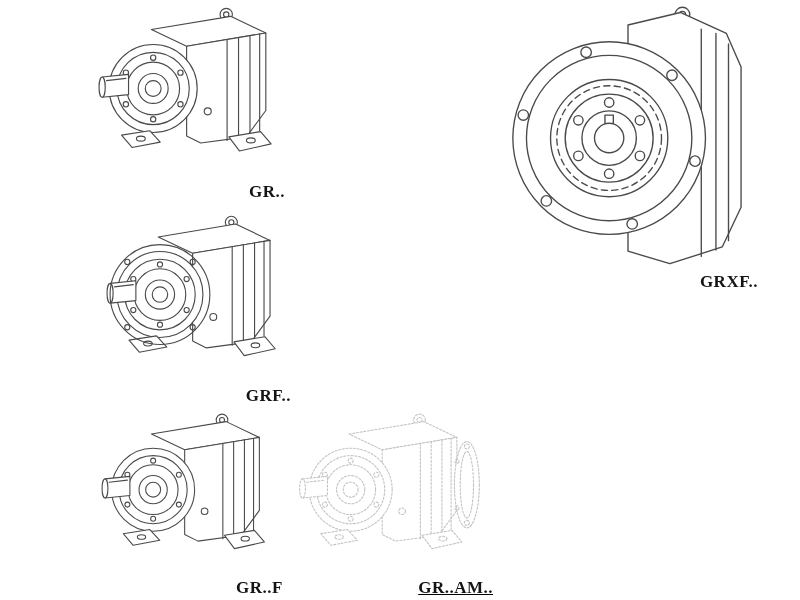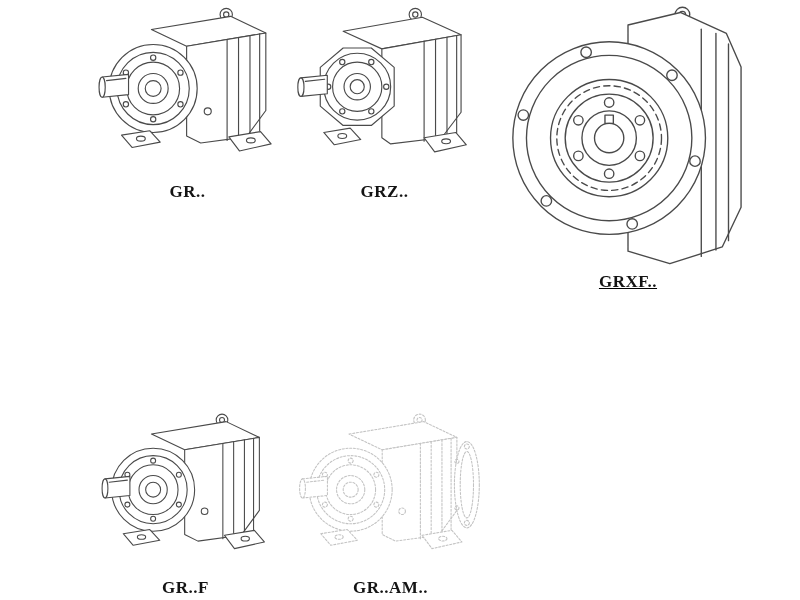--- a/index.html
+++ b/index.html
@@ -2,21 +2,21 @@
 <html><head>
 <meta charset="utf-8">
 <style>
   html,body{margin:0;padding:0;}
   body{
     width:800px;height:600px;background:#ffffff;
     font-family:"Liberation Serif", serif;
     overflow:hidden;position:relative;
   }
   .page{position:absolute;inset:0;background:#ffffff;}
-  figure.cell{position:absolute;margin:0;display:flex;flex-direction:column;align-items:center;}
+  figure.cell{position:absolute;margin:0;display:flex;flex-direction:column;align-items:flex-end;}
   figure.cell svg.drawing{flex:1 1 auto;width:100%;}
   figcaption.lbl{
     flex:0 0 24px;display:flex;align-items:center;justify-content:center;
     font-weight:bold;font-size:17px;letter-spacing:.5px;color:#141414;
     font-family:"Liberation Serif", serif;
   }
   
   svg.drawing{stroke:#4a4a4a;fill:none;stroke-width:1.3;stroke-linejoin:round;stroke-linecap:round;}
   svg.drawing.ghost{stroke:#c3c3c3;stroke-dasharray:2.5 2;}
   .defs-holder{position:absolute;width:0;height:0;overflow:hidden;}
@@ -170,44 +170,44 @@
 
 <div class="page">
 
   <figure class="cell" style="left:90px;top:4px;width:195px;height:200px;">
     <svg class="drawing" viewBox="0 0 210 200">
         <use href="#g-side"></use>
       </svg>
     <figcaption class="lbl">GR..</figcaption>
   </figure>
 
-  <figure class="cell" style="left:292px;top:4px;width:185px;height:200px;">
-    <svg class="drawing" viewBox="0 0 210 200">
-        <use href="#g-z"></use>
-      </svg>
-    <figcaption class="lbl">GRZ..</figcaption>
-  </figure>
-
-  <figure class="cell" style="left:498px;top:2px;width:260px;height:292px;text-decoration:underline;">
+
+  <figure class="cell" style="left:498px;top:2px;width:260px;height:292px;">
     <svg class="drawing" viewBox="0 0 236 256">
         <use href="#g-flange-front"></use>
       </svg>
     <figcaption class="lbl">GRXF..</figcaption>
   </figure>
 
+  <figure class="cell" style="left:96px;top:212px;width:195px;height:196px;">
+    <svg class="drawing" viewBox="0 0 210 200">
+        <use href="#g-flange-side"></use>
+      </svg>
+    <figcaption class="lbl">GRF..</figcaption>
+  </figure>
 
 
   <figure class="cell" style="left:88px;top:410px;width:195px;height:190px;">
     <svg class="drawing" viewBox="0 0 210 200">
         <use href="#g-side"></use>
       </svg>
     <figcaption class="lbl">GR..F</figcaption>
   </figure>
 
-  <figure class="cell" style="left:288px;top:410px;width:205px;height:190px;">
+  <figure class="cell" style="left:288px;top:410px;width:205px;height:190px;text-decoration:underline;">
     <svg class="drawing ghost" viewBox="0 0 228 200">
         <use href="#g-am"></use>
       </svg>
     <figcaption class="lbl">GR..AM..</figcaption>
   </figure>
 
 
 </div>
 
 </body></html>

